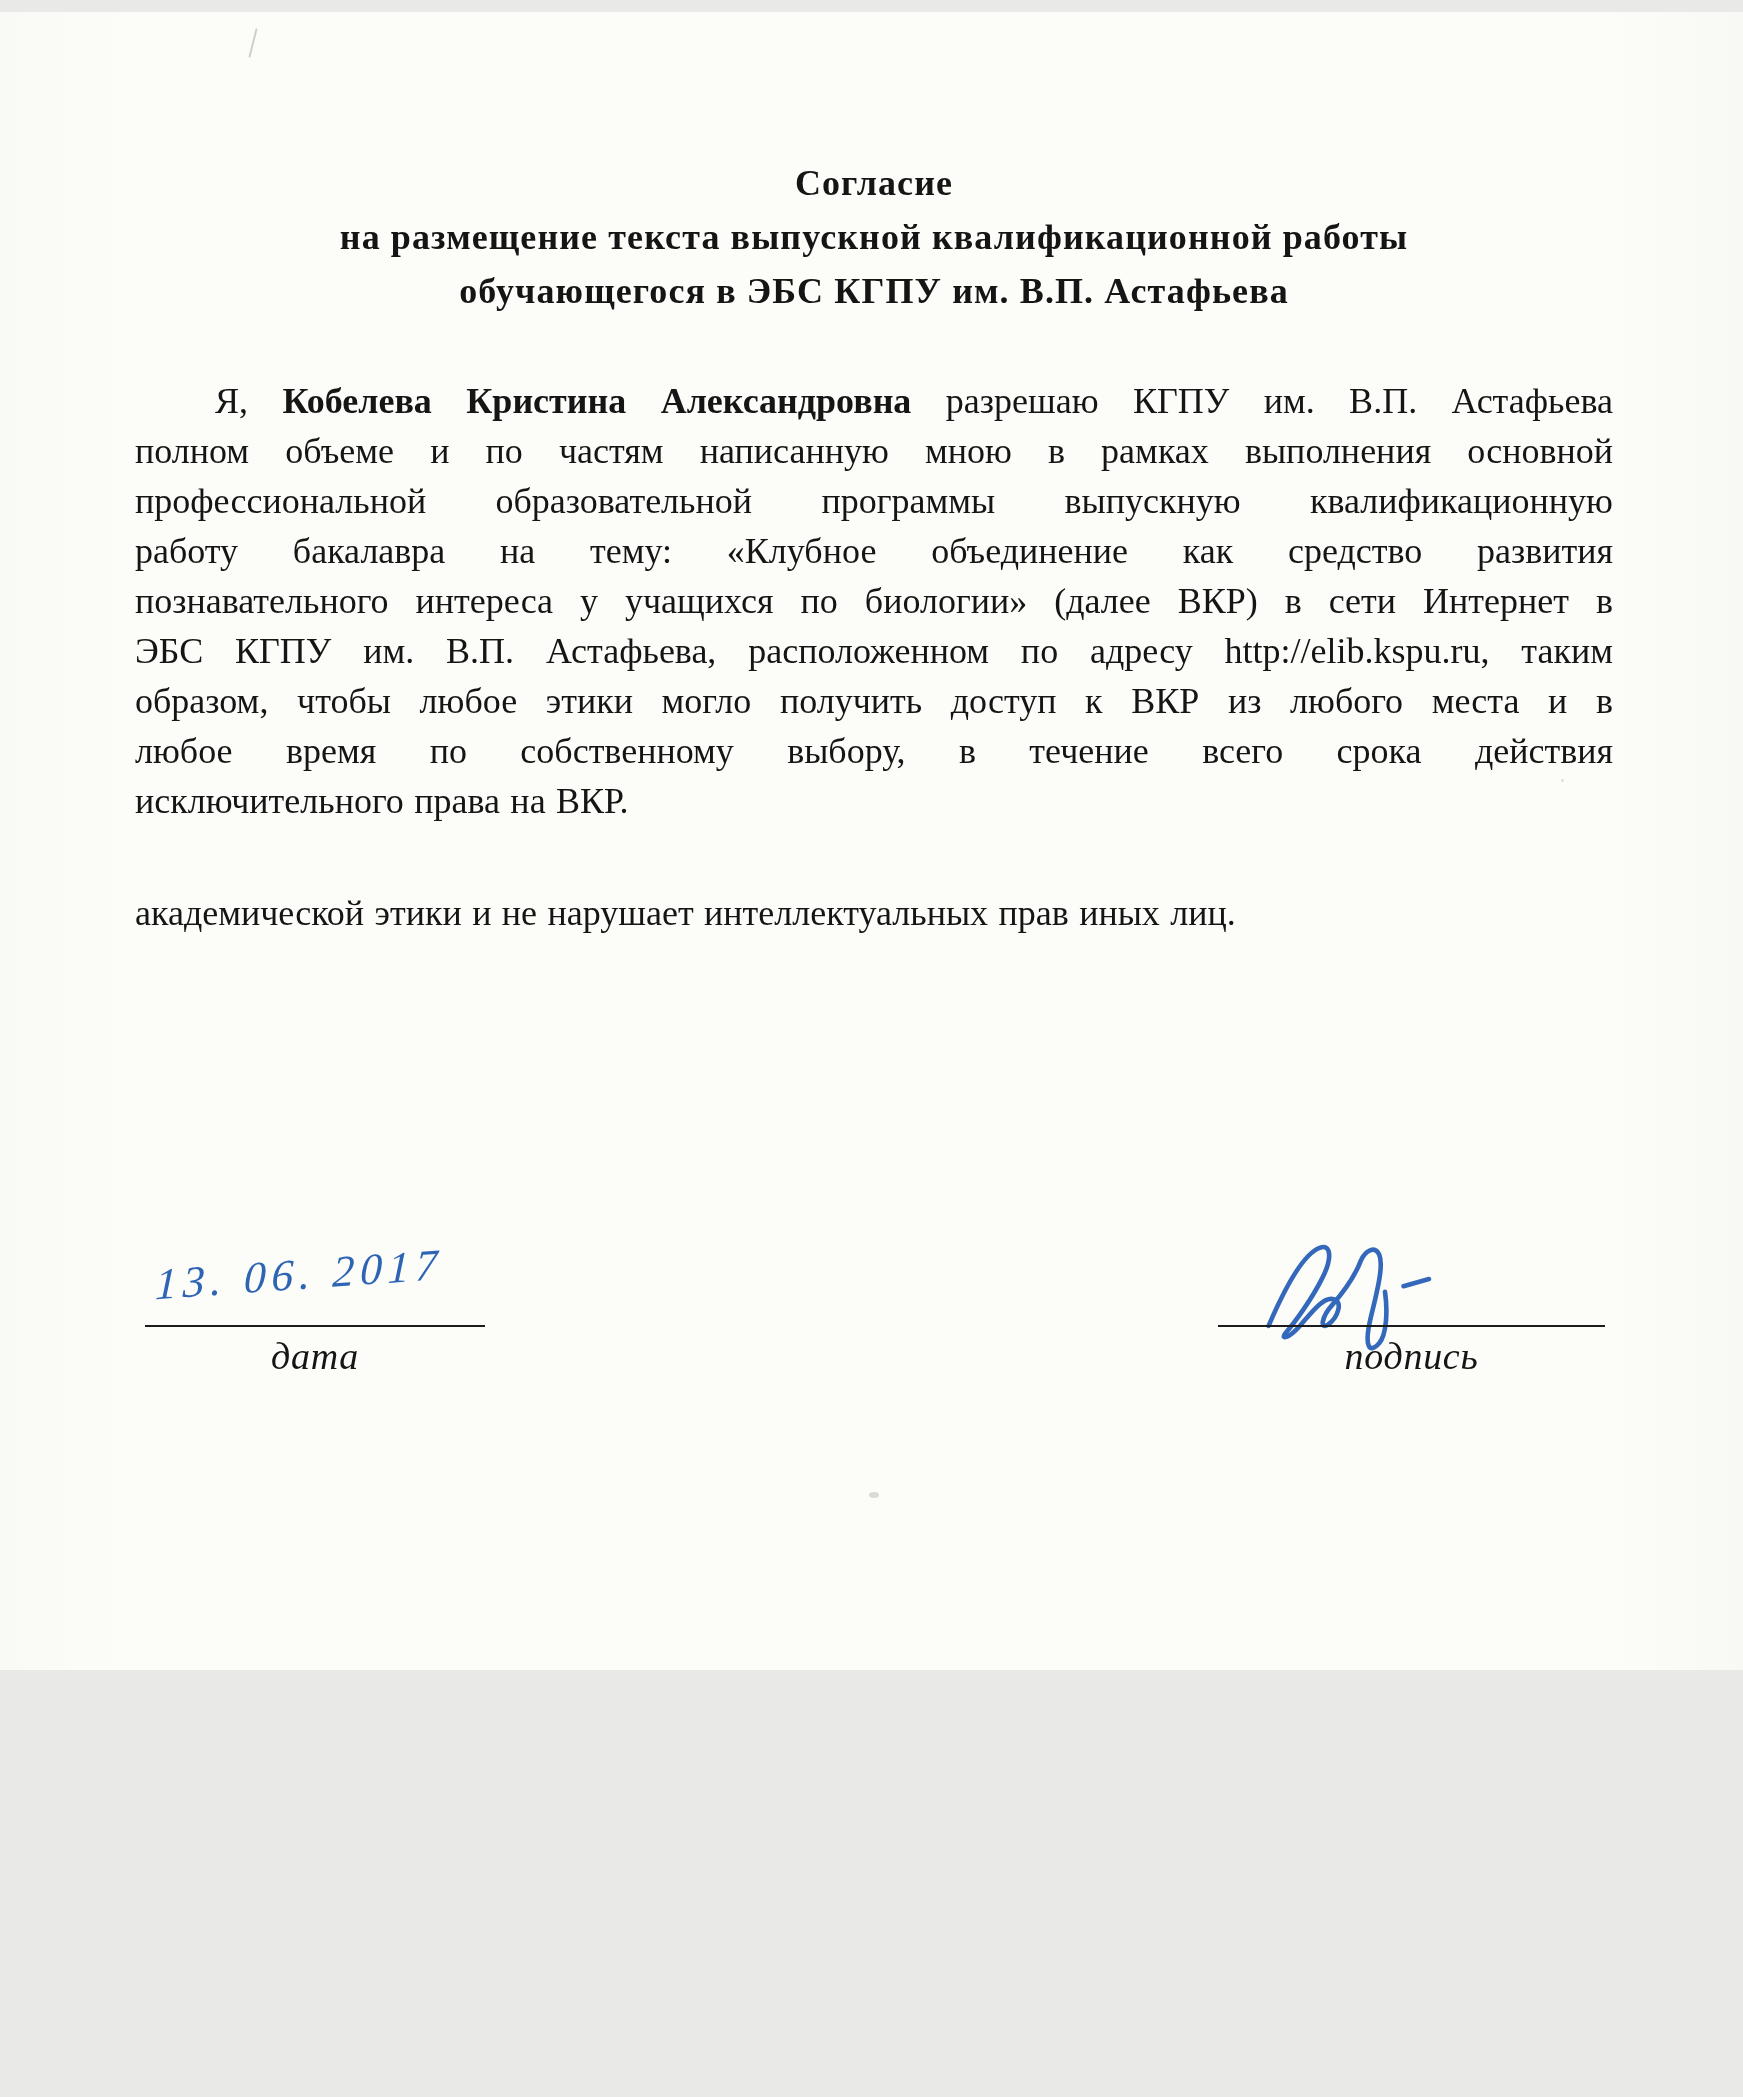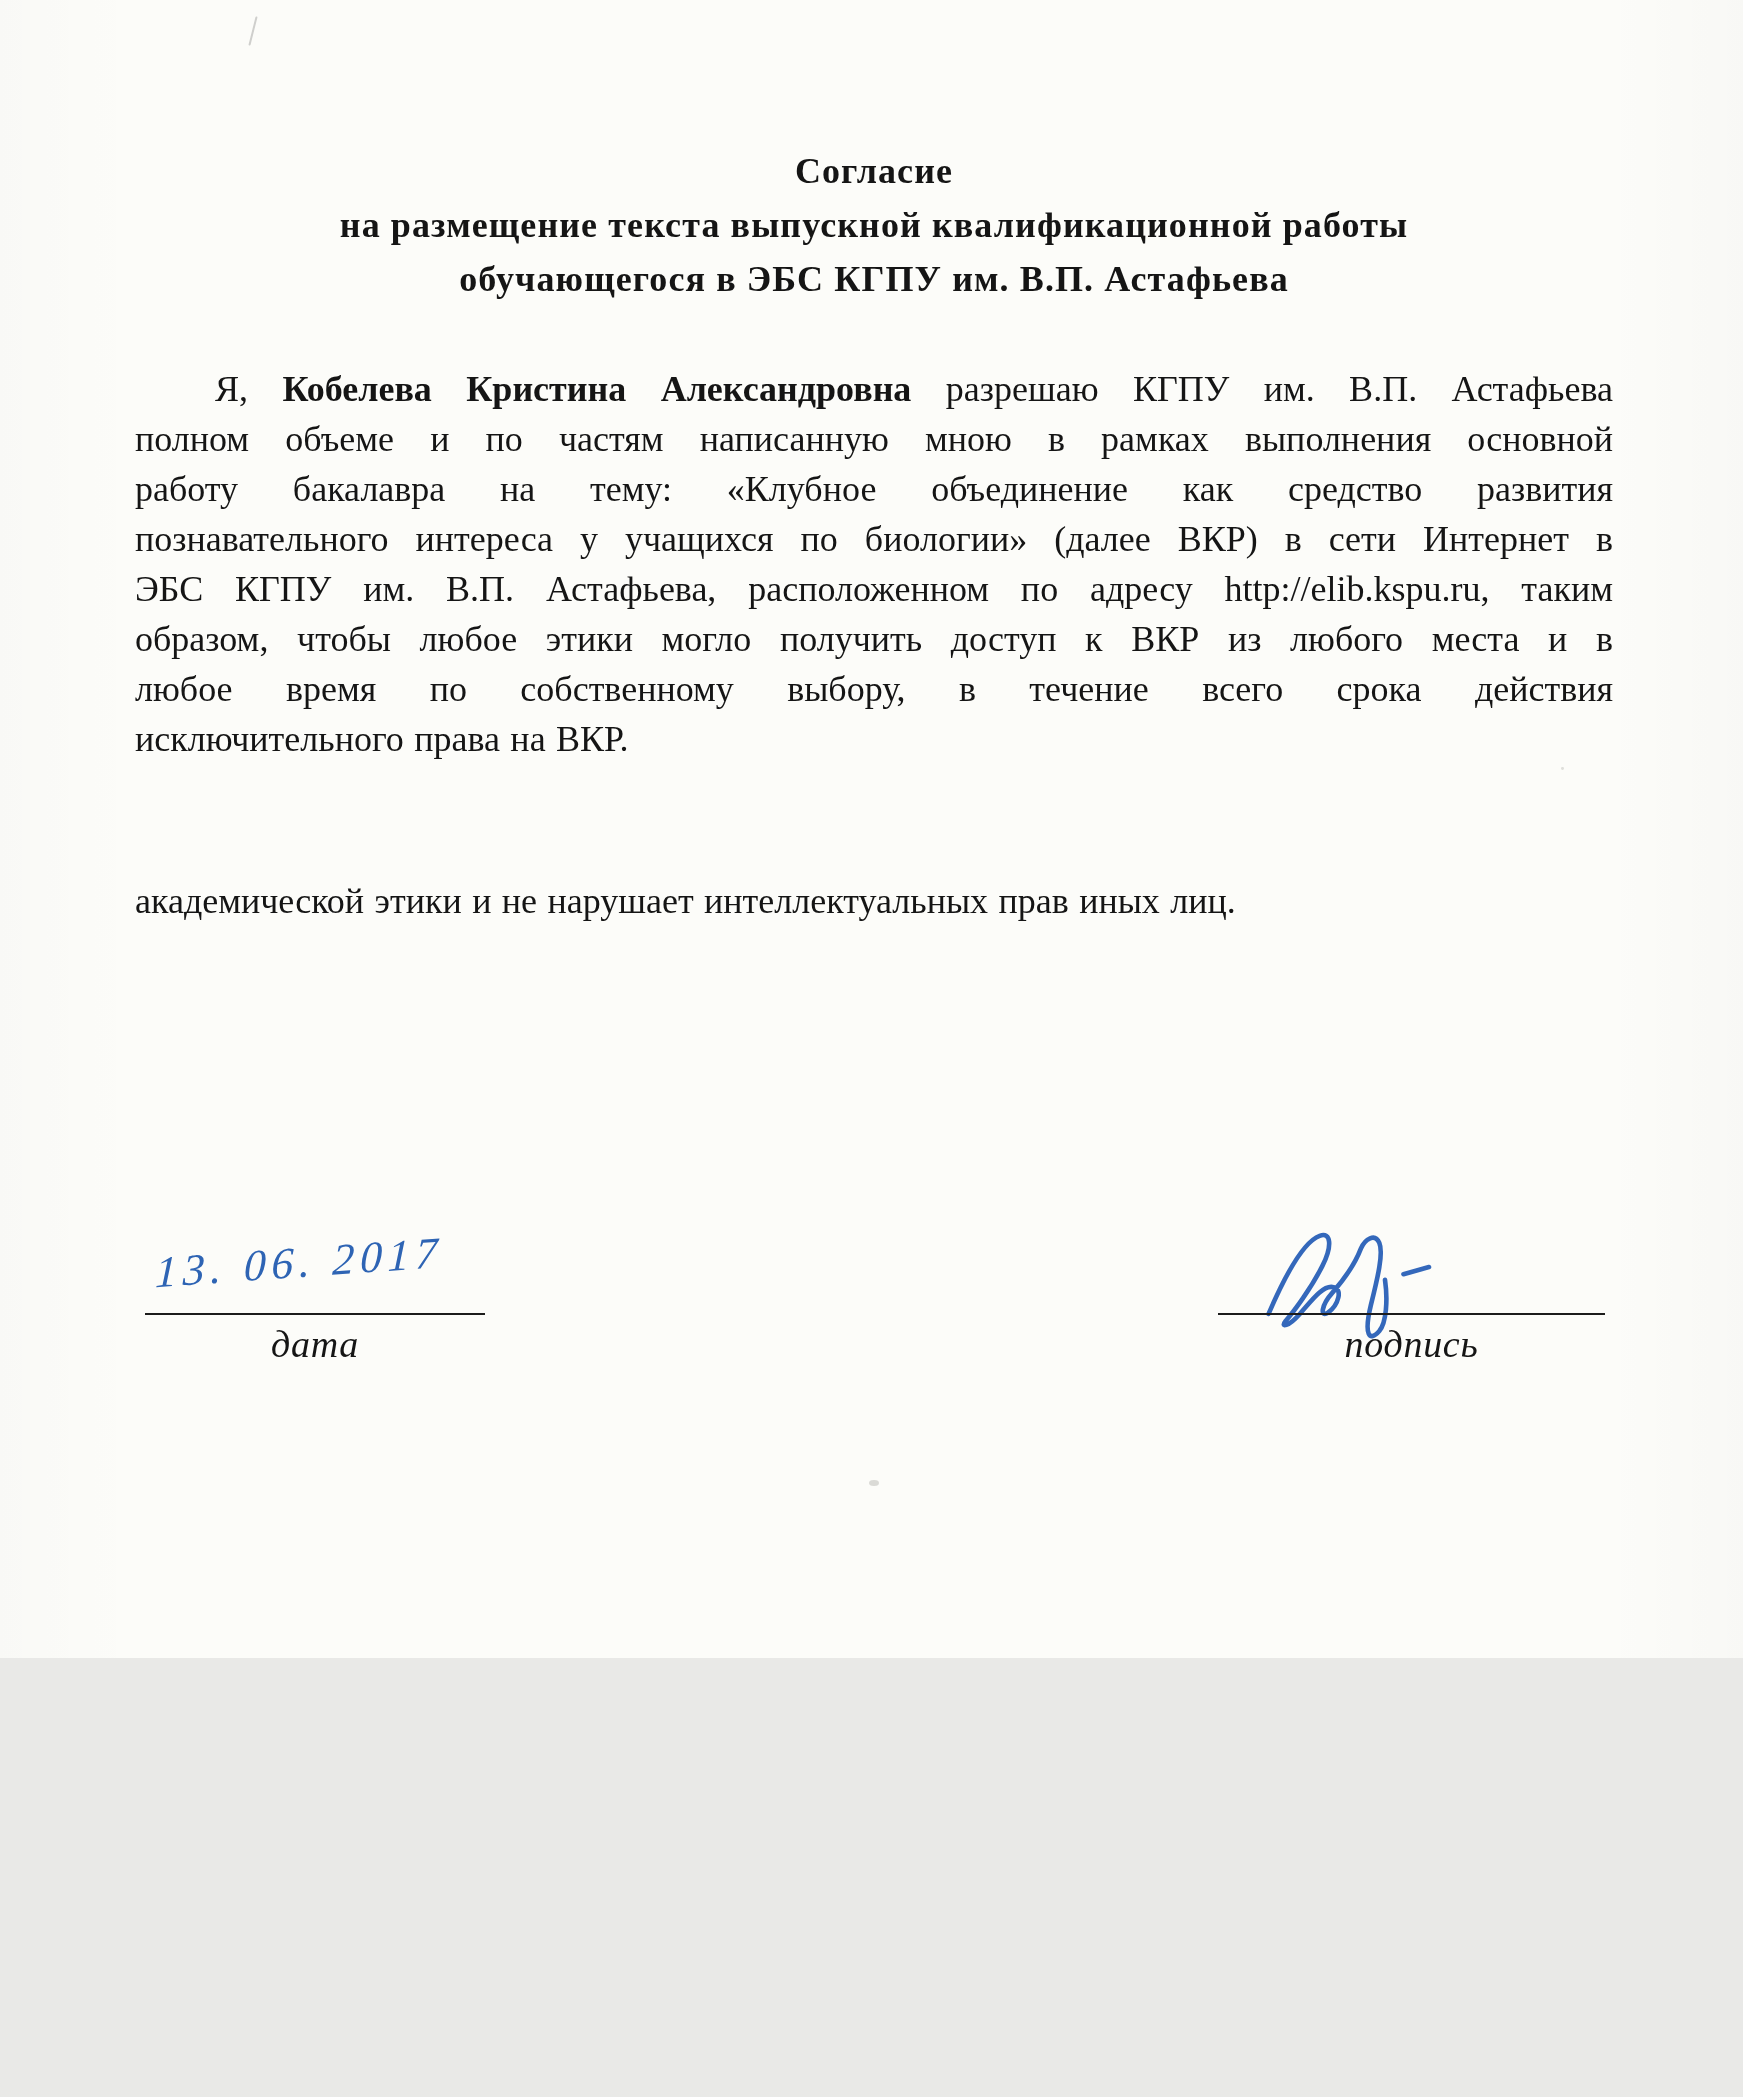--- a/index.html
+++ b/index.html
@@ -5,21 +5,21 @@
 <style>
   html, body {
     margin: 0;
     padding: 0;
     background: #e9e9e7;
   }
   .page {
     position: relative;
     width: 1743px;
     height: 1658px;
-    margin: 0 auto;
+    margin: 12px auto;
     background:
       linear-gradient(90deg, rgba(0,0,0,0.012) 0%, rgba(0,0,0,0) 8%, rgba(0,0,0,0) 92%, rgba(0,0,0,0.015) 100%),
       #fcfcf9;
     color: #151515;
     font-family: "Liberation Serif", "DejaVu Serif", serif;
     overflow: hidden;
   }
 
   
   .title-block {
@@ -119,20 +119,21 @@
 
   <header class="title-block">
     <div>Согласие</div>
     <div>на размещение текста выпускной квалификационной работы</div>
     <div>обучающегося в ЭБС КГПУ им. В.П. Астафьева</div>
   </header>
 
   <section class="paragraph p1">
     <div class="line indent"><span>Я, </span><b>Кобелева Кристина Александровна</b><span> разрешаю КГПУ им. В.П. Астафьева</span></div>
     <div class="line">полном объеме и по частям написанную мною в рамках выполнения основной</div>
+    <div class="line">профессиональной образовательной программы выпускную квалификационную</div>
     <div class="line">работу бакалавра на тему: «Клубное объединение как средство развития</div>
     <div class="line">познавательного интереса у учащихся по биологии» (далее ВКР) в сети Интернет в</div>
     <div class="line">ЭБС КГПУ им. В.П. Астафьева, расположенном по адресу http://elib.kspu.ru, таким</div>
     <div class="line">образом, чтобы любое этики могло получить доступ к ВКР из любого места и в</div>
     <div class="line">любое время по собственному выбору, в течение всего срока действия</div>
     <div class="line last">исключительного права на ВКР.</div>
   </section>
 
   <section class="paragraph p2">
     <div class="line last">академической этики и не нарушает интеллектуальных прав иных лиц.</div>

